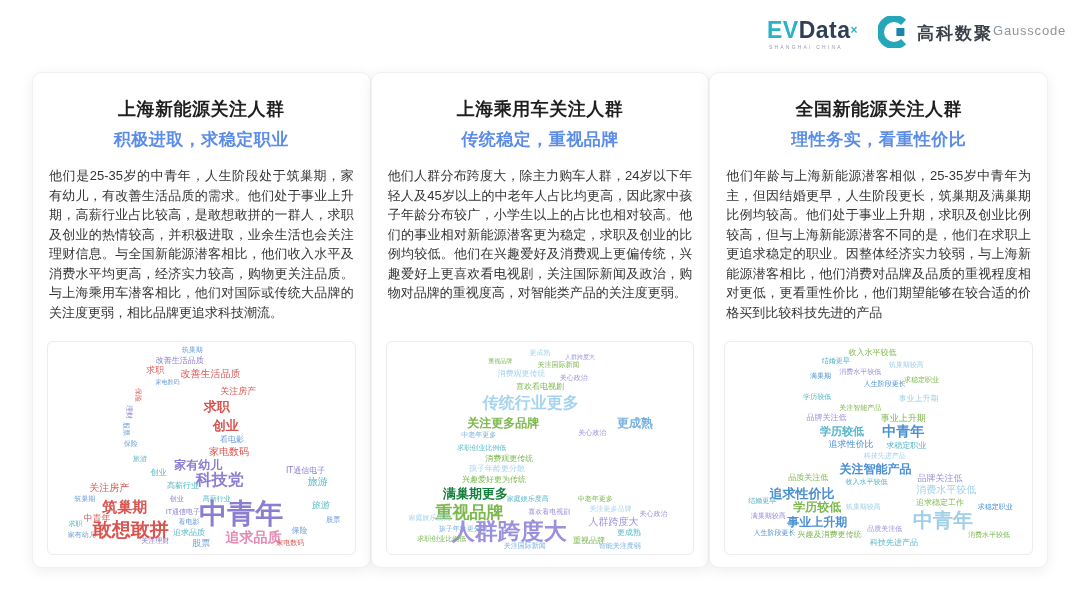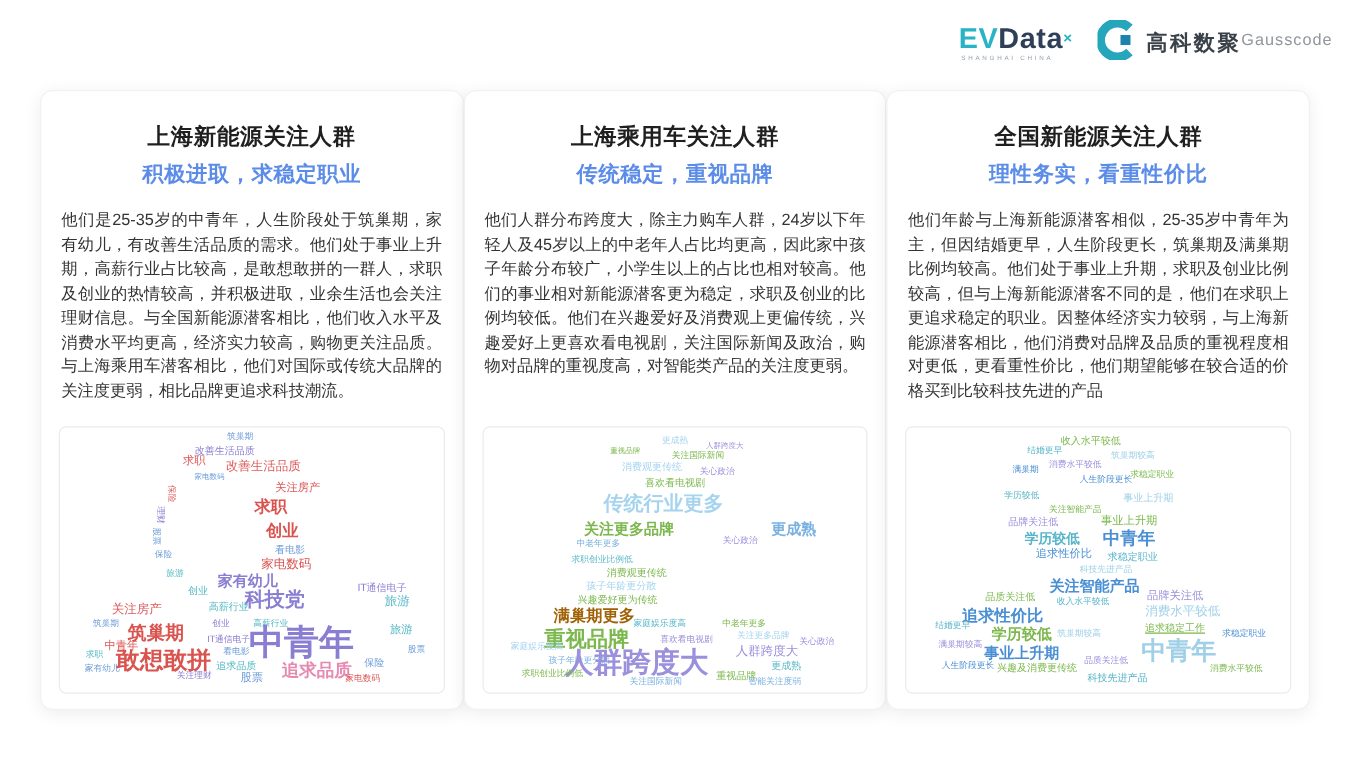--- a/index.html
+++ b/index.html
@@ -120,21 +120,21 @@
           <span class="cloud-word" style="left: 50%; top: 21%; font-size: 8px; color: rgb(124, 184, 77); font-weight: 500; transform: translate(-50%, -50%) rotate(0deg);">喜欢看电视剧</span>
           <span class="cloud-word" style="left: 47%; top: 29%; font-size: 16px; color: rgb(166, 212, 239); font-weight: 700; transform: translate(-50%, -50%) rotate(0deg);">传统行业更多</span>
           <span class="cloud-word" style="left: 38%; top: 38%; font-size: 12px; color: rgb(124, 184, 77); font-weight: 700; transform: translate(-50%, -50%) rotate(0deg);">关注更多品牌</span>
           <span class="cloud-word" style="left: 81%; top: 38%; font-size: 12px; color: rgb(121, 177, 224); font-weight: 700; transform: translate(-50%, -50%) rotate(0deg);">更成熟</span>
           <span class="cloud-word" style="left: 67%; top: 43%; font-size: 7px; color: rgb(154, 144, 220); font-weight: 500; transform: translate(-50%, -50%) rotate(0deg);">关心政治</span>
           <span class="cloud-word" style="left: 30%; top: 44%; font-size: 7px; color: rgb(121, 177, 224); font-weight: 500; transform: translate(-50%, -50%) rotate(0deg);">中老年更多</span>
           <span class="cloud-word" style="left: 31%; top: 50%; font-size: 7px; color: rgb(91, 185, 201); font-weight: 500; transform: translate(-50%, -50%) rotate(0deg);">求职创业比例低</span>
           <span class="cloud-word" style="left: 40%; top: 55%; font-size: 8px; color: rgb(124, 184, 77); font-weight: 500; transform: translate(-50%, -50%) rotate(0deg);">消费观更传统</span>
           <span class="cloud-word" style="left: 36%; top: 60%; font-size: 8px; color: rgb(166, 212, 239); font-weight: 500; transform: translate(-50%, -50%) rotate(0deg);">孩子年龄更分散</span>
           <span class="cloud-word" style="left: 35%; top: 65%; font-size: 8px; color: rgb(124, 184, 77); font-weight: 500; transform: translate(-50%, -50%) rotate(0deg);">兴趣爱好更为传统</span>
-          <span class="cloud-word" style="left: 29%; top: 71%; font-size: 13px; color: #a16207; font-weight: 700; transform: translate(-50%, -50%) rotate(0deg);">满巢期更多</span>
+          <span class="cloud-word" style="left: 29%; top: 71%; font-size: 13px; color: #15803d; font-weight: 700; transform: translate(-50%, -50%) rotate(0deg);">满巢期更多</span>
           <span class="cloud-word" style="left: 46%; top: 74%; font-size: 7px; color: rgb(91, 185, 201); font-weight: 500; transform: translate(-50%, -50%) rotate(0deg);">家庭娱乐度高</span>
           <span class="cloud-word" style="left: 68%; top: 74%; font-size: 7px; color: rgb(124, 184, 77); font-weight: 500; transform: translate(-50%, -50%) rotate(0deg);">中老年更多</span>
           <span class="cloud-word" style="left: 27%; top: 80%; font-size: 17px; color: rgb(124, 184, 77); font-weight: 700; transform: translate(-50%, -50%) rotate(0deg);">重视品牌</span>
           <span class="cloud-word" style="left: 53%; top: 80%; font-size: 7px; color: rgb(154, 144, 220); font-weight: 500; transform: translate(-50%, -50%) rotate(0deg);">喜欢看电视剧</span>
           <span class="cloud-word" style="left: 73%; top: 79%; font-size: 7px; color: rgb(166, 212, 239); font-weight: 500; transform: translate(-50%, -50%) rotate(0deg);">关注更多品牌</span>
           <span class="cloud-word" style="left: 74%; top: 85%; font-size: 10px; color: rgb(154, 144, 220); font-weight: 500; transform: translate(-50%, -50%) rotate(0deg);">人群跨度大</span>
           <span class="cloud-word" style="left: 14%; top: 83%; font-size: 7px; color: rgb(166, 212, 239); font-weight: 500; transform: translate(-50%, -50%) rotate(0deg);">家庭娱乐度高</span>
           <span class="cloud-word" style="left: 25%; top: 88%; font-size: 7px; color: rgb(121, 177, 224); font-weight: 500; transform: translate(-50%, -50%) rotate(0deg);">孩子年龄更分散</span>
           <span class="cloud-word" style="left: 40%; top: 89%; font-size: 23px; color: rgb(154, 144, 220); font-weight: 700; transform: translate(-50%, -50%) rotate(0deg);">人群跨度大</span>
           <span class="cloud-word" style="left: 79%; top: 90%; font-size: 8px; color: rgb(91, 185, 201); font-weight: 500; transform: translate(-50%, -50%) rotate(0deg);">更成熟</span>
@@ -169,21 +169,21 @@
           <span class="cloud-word" style="left: 59%; top: 49%; font-size: 8px; color: rgb(86, 181, 201); font-weight: 500; transform: translate(-50%, -50%) rotate(0deg);">求稳定职业</span>
           <span class="cloud-word" style="left: 52%; top: 54%; font-size: 7px; color: rgb(159, 208, 232); font-weight: 500; transform: translate(-50%, -50%) rotate(0deg);">科技先进产品</span>
           <span class="cloud-word" style="left: 49%; top: 60%; font-size: 12px; color: rgb(74, 143, 212); font-weight: 700; transform: translate(-50%, -50%) rotate(0deg);">关注智能产品</span>
           <span class="cloud-word" style="left: 27%; top: 64%; font-size: 8px; color: rgb(124, 184, 77); font-weight: 500; transform: translate(-50%, -50%) rotate(0deg);">品质关注低</span>
           <span class="cloud-word" style="left: 46%; top: 66%; font-size: 7px; color: rgb(86, 181, 201); font-weight: 500; transform: translate(-50%, -50%) rotate(0deg);">收入水平较低</span>
           <span class="cloud-word" style="left: 70%; top: 64%; font-size: 9px; color: rgb(154, 144, 220); font-weight: 500; transform: translate(-50%, -50%) rotate(0deg);">品牌关注低</span>
           <span class="cloud-word" style="left: 25%; top: 71%; font-size: 13px; color: rgb(74, 143, 212); font-weight: 700; transform: translate(-50%, -50%) rotate(0deg);">追求性价比</span>
           <span class="cloud-word" style="left: 72%; top: 70%; font-size: 10px; color: rgb(159, 208, 232); font-weight: 500; transform: translate(-50%, -50%) rotate(0deg);">消费水平较低</span>
           <span class="cloud-word" style="left: 12%; top: 75%; font-size: 7px; color: rgb(86, 181, 201); font-weight: 500; transform: translate(-50%, -50%) rotate(0deg);">结婚更早</span>
           <span class="cloud-word" style="left: 30%; top: 78%; font-size: 12px; color: rgb(124, 184, 77); font-weight: 700; transform: translate(-50%, -50%) rotate(0deg);">学历较低</span>
-          <span class="cloud-word" style="left: 70%; top: 76%; font-size: 8px; color: rgb(124, 184, 77); font-weight: 500; transform: translate(-50%, -50%) rotate(0deg); text-decoration: underline;">追求稳定工作</span>
+          <span class="cloud-word" style="left: 70%; top: 76%; font-size: 8px; color: rgb(124, 184, 77); font-weight: 500; transform: translate(-50%, -50%) rotate(0deg);">追求稳定工作</span>
           <span class="cloud-word" style="left: 45%; top: 78%; font-size: 7px; color: rgb(159, 208, 232); font-weight: 500; transform: translate(-50%, -50%) rotate(0deg);">筑巢期较高</span>
           <span class="cloud-word" style="left: 14%; top: 82%; font-size: 7px; color: rgb(154, 144, 220); font-weight: 500; transform: translate(-50%, -50%) rotate(0deg);">满巢期较高</span>
           <span class="cloud-word" style="left: 30%; top: 85%; font-size: 12px; color: rgb(74, 143, 212); font-weight: 700; transform: translate(-50%, -50%) rotate(0deg);">事业上升期</span>
           <span class="cloud-word" style="left: 71%; top: 84%; font-size: 20px; color: rgb(159, 208, 232); font-weight: 700; transform: translate(-50%, -50%) rotate(0deg);">中青年</span>
           <span class="cloud-word" style="left: 88%; top: 78%; font-size: 7px; color: rgb(74, 143, 212); font-weight: 500; transform: translate(-50%, -50%) rotate(0deg);">求稳定职业</span>
           <span class="cloud-word" style="left: 16%; top: 90%; font-size: 7px; color: rgb(74, 143, 212); font-weight: 500; transform: translate(-50%, -50%) rotate(0deg);">人生阶段更长</span>
           <span class="cloud-word" style="left: 34%; top: 91%; font-size: 8px; color: rgb(124, 184, 77); font-weight: 500; transform: translate(-50%, -50%) rotate(0deg);">兴趣及消费更传统</span>
           <span class="cloud-word" style="left: 52%; top: 88%; font-size: 7px; color: rgb(154, 144, 220); font-weight: 500; transform: translate(-50%, -50%) rotate(0deg);">品质关注低</span>
           <span class="cloud-word" style="left: 55%; top: 95%; font-size: 8px; color: rgb(86, 181, 201); font-weight: 500; transform: translate(-50%, -50%) rotate(0deg);">科技先进产品</span>
           <span class="cloud-word" style="left: 86%; top: 91%; font-size: 7px; color: rgb(124, 184, 77); font-weight: 500; transform: translate(-50%, -50%) rotate(0deg);">消费水平较低</span>

